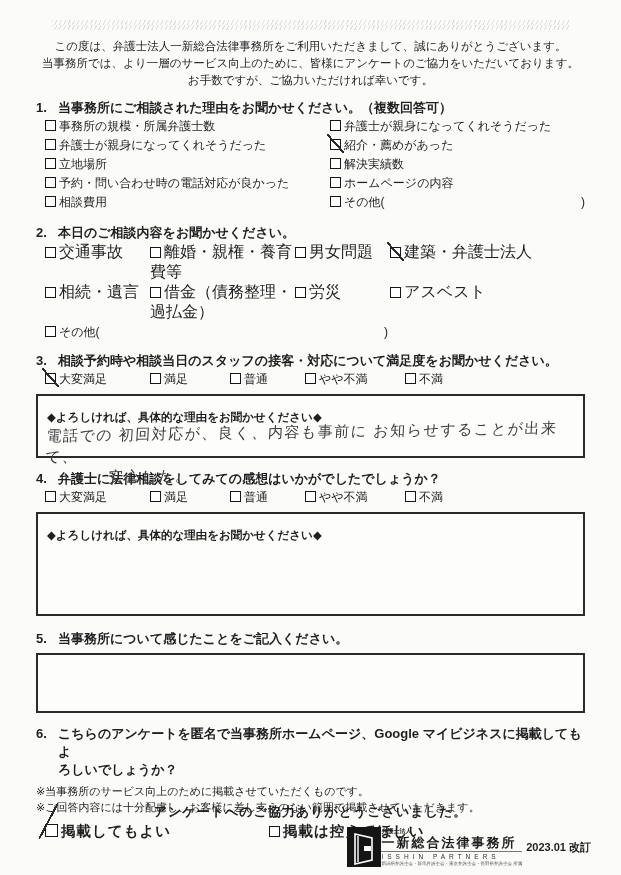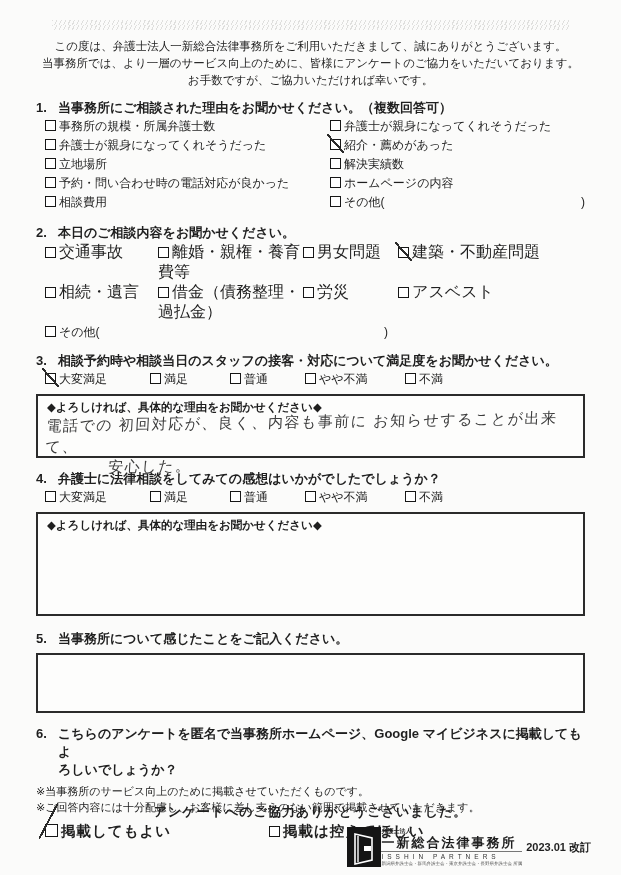--- a/index.html
+++ b/index.html
@@ -22,30 +22,30 @@
       background:linear-gradient(to top right,transparent 46%,#2b2b2b 46%,#2b2b2b 54%,transparent 54%);}
   .cb.tail{width:11px;height:11px;}
   .cb.tail.checked::before{left:-7px;top:-22px;width:19px;height:36px;
       background:linear-gradient(to top left,transparent 47%,#2b2b2b 47%,#2b2b2b 53%,transparent 53%);}
   .q1cols{display:flex;padding-left:9px;}
   .q1col-l{width:285px;flex:0 0 285px;}
   .q1col-r{flex:1;}
   .opt-paren{display:flex;justify-content:space-between;}
   .q2row{display:flex;font-size:16px;line-height:20px;padding-left:9px;}
   .q2c1{width:105px;flex:0 0 105px;}
-  .q2c2{width:145px;flex:0 0 145px;margin-left:8px;}
+  .q2c2{width:145px;flex:0 0 145px;}
   .q2c3{width:95px;flex:0 0 95px;}
   .q2row-other{display:flex;justify-content:space-between;width:352px;font-size:12px;line-height:20px;
       padding-left:9px;box-sizing:border-box;}
   .satrow{display:flex;font-size:12px;line-height:19px;padding-left:9px;}
   .sat1{width:105px;flex:0 0 105px;}
   .sat2{width:80px;flex:0 0 80px;}
   .sat3{width:75px;flex:0 0 75px;}
   .sat4{width:100px;flex:0 0 100px;}
-  .cbox{border:2px solid #2b2b2b;background:#fdfdfc;margin-top:5px;padding:4px 9px;box-sizing:border-box;}
+  .cbox{border:2px solid #2b2b2b;background:#fdfdfc;margin-top:5px;padding:14px 9px;box-sizing:border-box;}
   .cbox .prompt{font-size:11.5px;font-weight:700;}
   .hand{font-size:15px;color:#3c3c3c;letter-spacing:1.5px;line-height:21px;
       transform:rotate(-0.9deg) skewX(-4deg);transform-origin:left top;}
   .hand.l2{padding-left:62px;}
   .q6-head2{padding-left:22px;}
   .q6-notes{margin-top:4px;font-size:11px;line-height:16px;color:#1d1d1d;}
   .q6-opts{display:flex;margin-top:7px;padding-left:9px;font-size:14.5px;font-weight:700;letter-spacing:1px;gap:28px;}
   .q6-opt1{width:196px;flex:0 0 196px;}
   .thanks-row{position:absolute;left:0;right:0;bottom:54px;display:flex;align-items:center;flex-direction:column;}
   .thanks-hatch{flex:1;height:12px;opacity:.8;
@@ -102,21 +102,21 @@
 
   <div class="sec" style="margin-top:12px;">
     <div class="sec-head">
       <span class="sec-num">2.</span>
       <span>本日のご相談内容をお聞かせください。</span>
     </div>
     <div class="q2row">
       <span class="q2c1"><span class="cb"></span><span>交通事故</span></span>
       <span class="q2c2"><span class="cb"></span><span>離婚・親権・養育費等</span></span>
       <span class="q2c3"><span class="cb"></span><span>男女問題</span></span>
-      <span><span class="cb checked"></span><span>建築・不動産問題</span></span>
+      <span><span class="cb checked"></span><span>建築・弁護士法人</span></span>
     </div>
     <div class="q2row">
       <span class="q2c1"><span class="cb"></span><span>相続・遺言</span></span>
       <span class="q2c2"><span class="cb"></span><span>借金（債務整理・過払金）</span></span>
       <span class="q2c3"><span class="cb"></span><span>労災</span></span>
       <span><span class="cb"></span><span>アスベスト</span></span>
     </div>
     <div class="q2row-other">
       <span><span class="cb"></span><span>その他(</span></span>
       <span>)</span>

